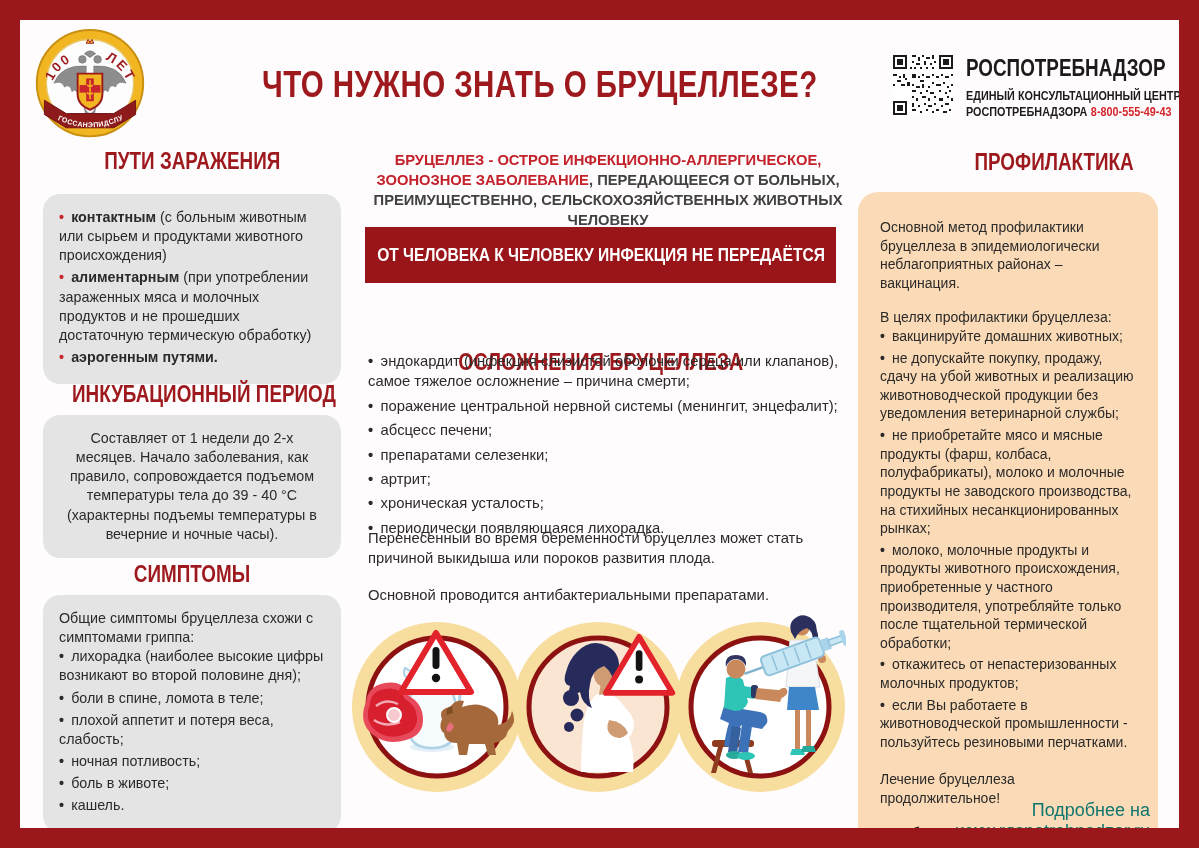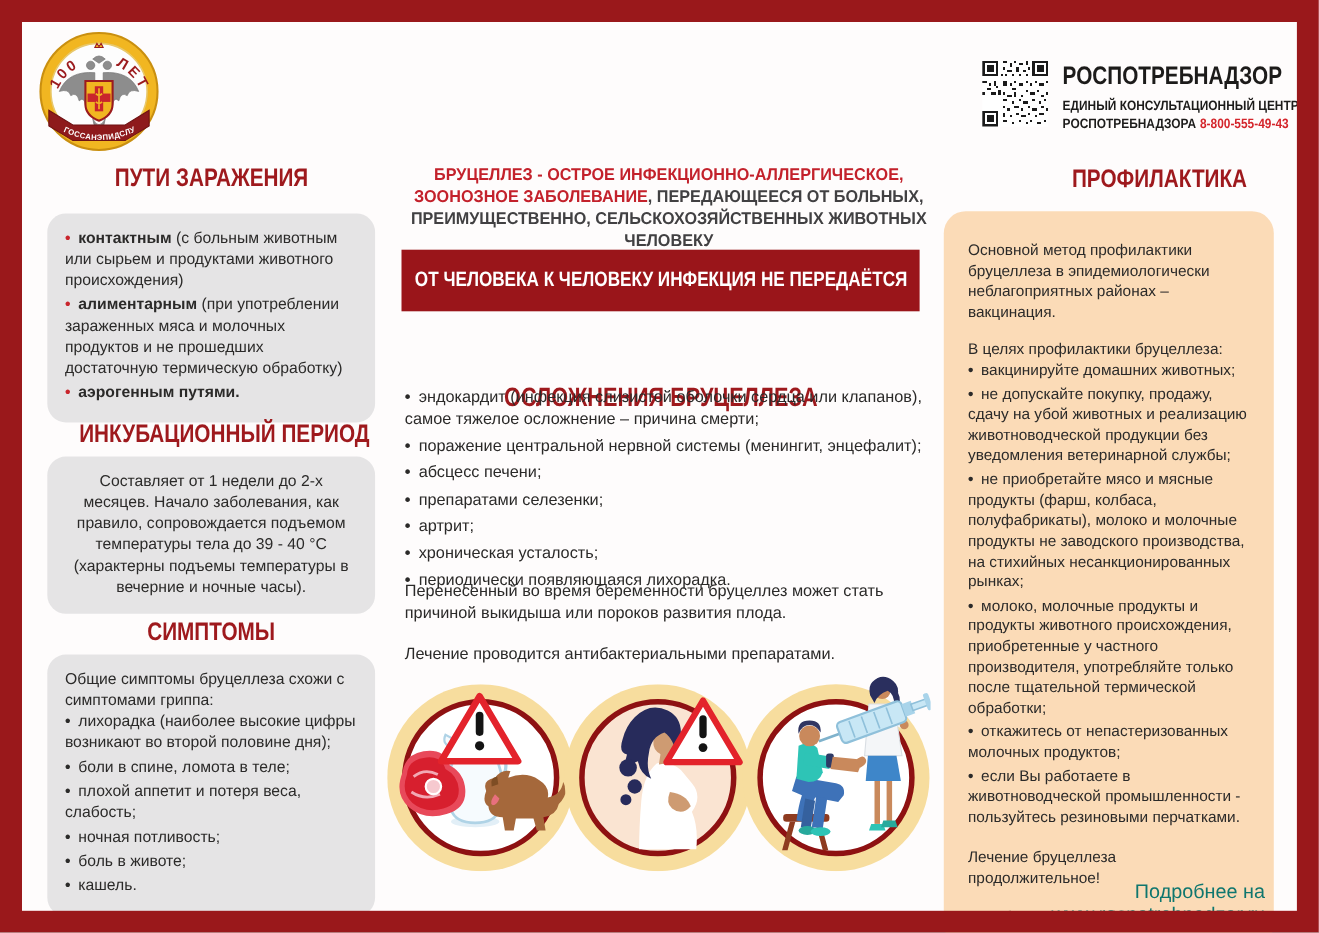--- a/index.html
+++ b/index.html
@@ -66,20 +66,21 @@
     <path d="M47 48 h26 v22 q0 11 -13 16 q-13 -5 -13 -16 z" fill="#F1B621" stroke="#9B1B1E" stroke-width="2"></path>
     <rect x="56" y="53" width="8" height="24" fill="#C9252C"></rect>
     <rect x="49" y="60" width="22" height="8" fill="#C9252C"></rect>
     <path d="M60 55 v20 M57 60 q3 3 6 0 M57 68 q3 3 6 0" stroke="#F1B621" stroke-width="1.6" fill="none"></path>
     <path d="M12 76 L35 90 L85 90 L108 76 L108 91 L85 105 L35 105 L12 91 Z" fill="#8E1A1C" stroke="#6E1113" stroke-width="1"></path>
     <text font-size="7.4" font-weight="bold" fill="#FFFFFF" letter-spacing=".4" font-family="Liberation Sans,sans-serif">
       <textPath href="#ribArc" startOffset="4%">ГОССАНЭПИДСЛУЖБА</textPath>
     </text>
   </svg>
 
+  <h1 class="abs title"><span class="cond">ЧТО НУЖНО ЗНАТЬ О БРУЦЕЛЛЕЗЕ?</span></h1>
 
   <div class="abs contact">
     <svg width="60" height="60" viewBox="0 0 29 29" shape-rendering="crispEdges">
       <rect width="29" height="29" fill="#fff"></rect>
       <g fill="#1A1A1A">
         <rect x="0" y="0" width="7" height="7"></rect>
           <rect x="22" y="0" width="7" height="7"></rect>
           <rect x="0" y="22" width="7" height="7"></rect>
         <rect x="1" y="1" width="5" height="5" fill="#fff"></rect>
           <rect x="23" y="1" width="5" height="5" fill="#fff"></rect>
@@ -203,21 +204,21 @@
     <p class="bl dark-dot">эндокардит (инфекция слизистой оболочки сердца или клапанов), самое тяжелое осложнение – причина смерти;</p>
     <p class="bl dark-dot">поражение центральной нервной системы (менингит, энцефалит);</p>
     <p class="bl dark-dot">абсцесс печени;</p>
     <p class="bl dark-dot">препаратами селезенки;</p>
     <p class="bl dark-dot">артрит;</p>
     <p class="bl dark-dot">хроническая усталость;</p>
     <p class="bl dark-dot">периодически появляющаяся лихорадка.</p>
   </div>
 
   <p class="abs note">Перенесенный во время беременности бруцеллез может стать причиной выкидыша или пороков развития плода.</p>
-  <p class="abs note2">Лечение проводится антибактериальными препаратами.</p>
+  <p class="abs note2">Основной проводится антибактериальными препаратами.</p>
 
   <svg class="abs" style="left:352px;top:622px;" width="170" height="170" viewBox="0 0 170 170">
     <circle cx="85" cy="85" r="85" fill="#F7DD9E"></circle>
     <circle cx="85" cy="85" r="69" fill="#FFFFFF" stroke="#8E1112" stroke-width="5"></circle>
     <g>
       <ellipse cx="80" cy="125" rx="22" ry="5" fill="#E2EFF7"></ellipse>
       <path d="M64 58 l-5 14 q-8 24 -1 42 q4 12 22 12 q18 0 22 -12 q7 -18 -1 -42 l-5 -14 z" fill="#F6FBFE" stroke="#AFD3E6" stroke-width="2.5"></path>
       <path d="M64 52 l-11 -6 q-4 9 7 12 z" fill="#F6FBFE" stroke="#AFD3E6" stroke-width="2"></path>
       <ellipse cx="80" cy="56" rx="17" ry="5.5" fill="#FFF" stroke="#AFD3E6" stroke-width="2"></ellipse>
       <path d="M97 62 q14 4 10 18 q-3 10 -12 12" fill="none" stroke="#AFD3E6" stroke-width="3"></path>

